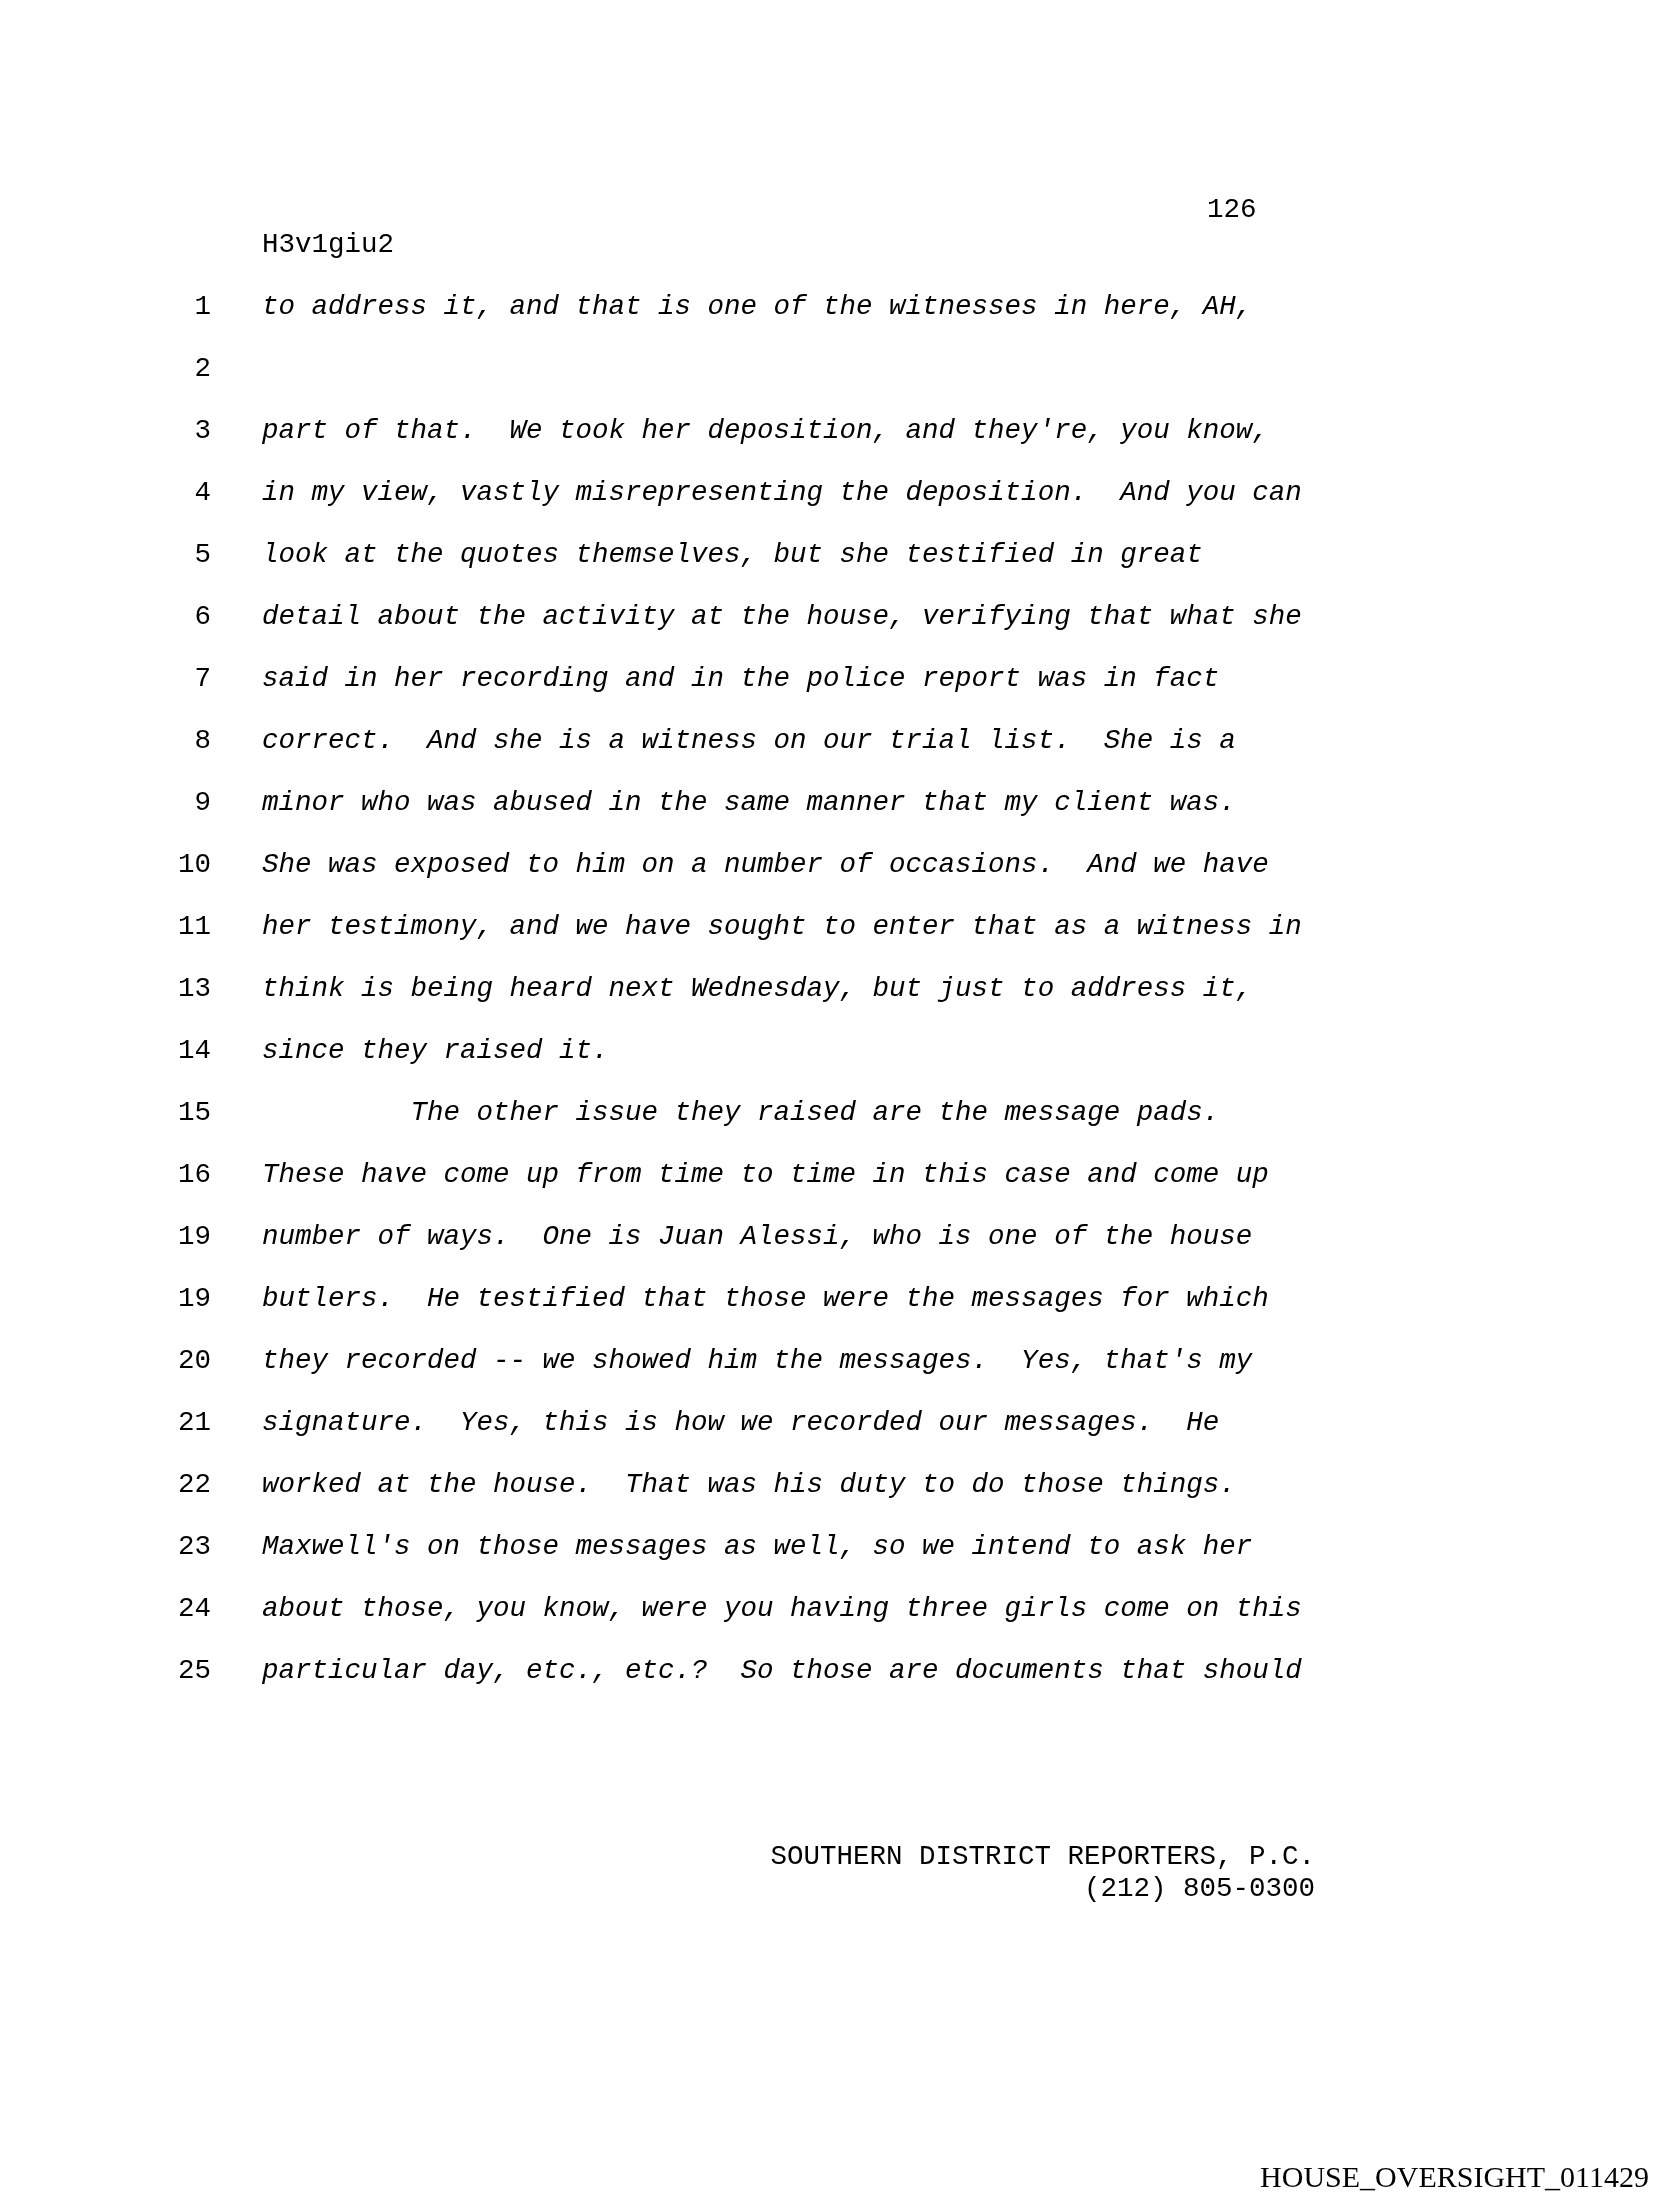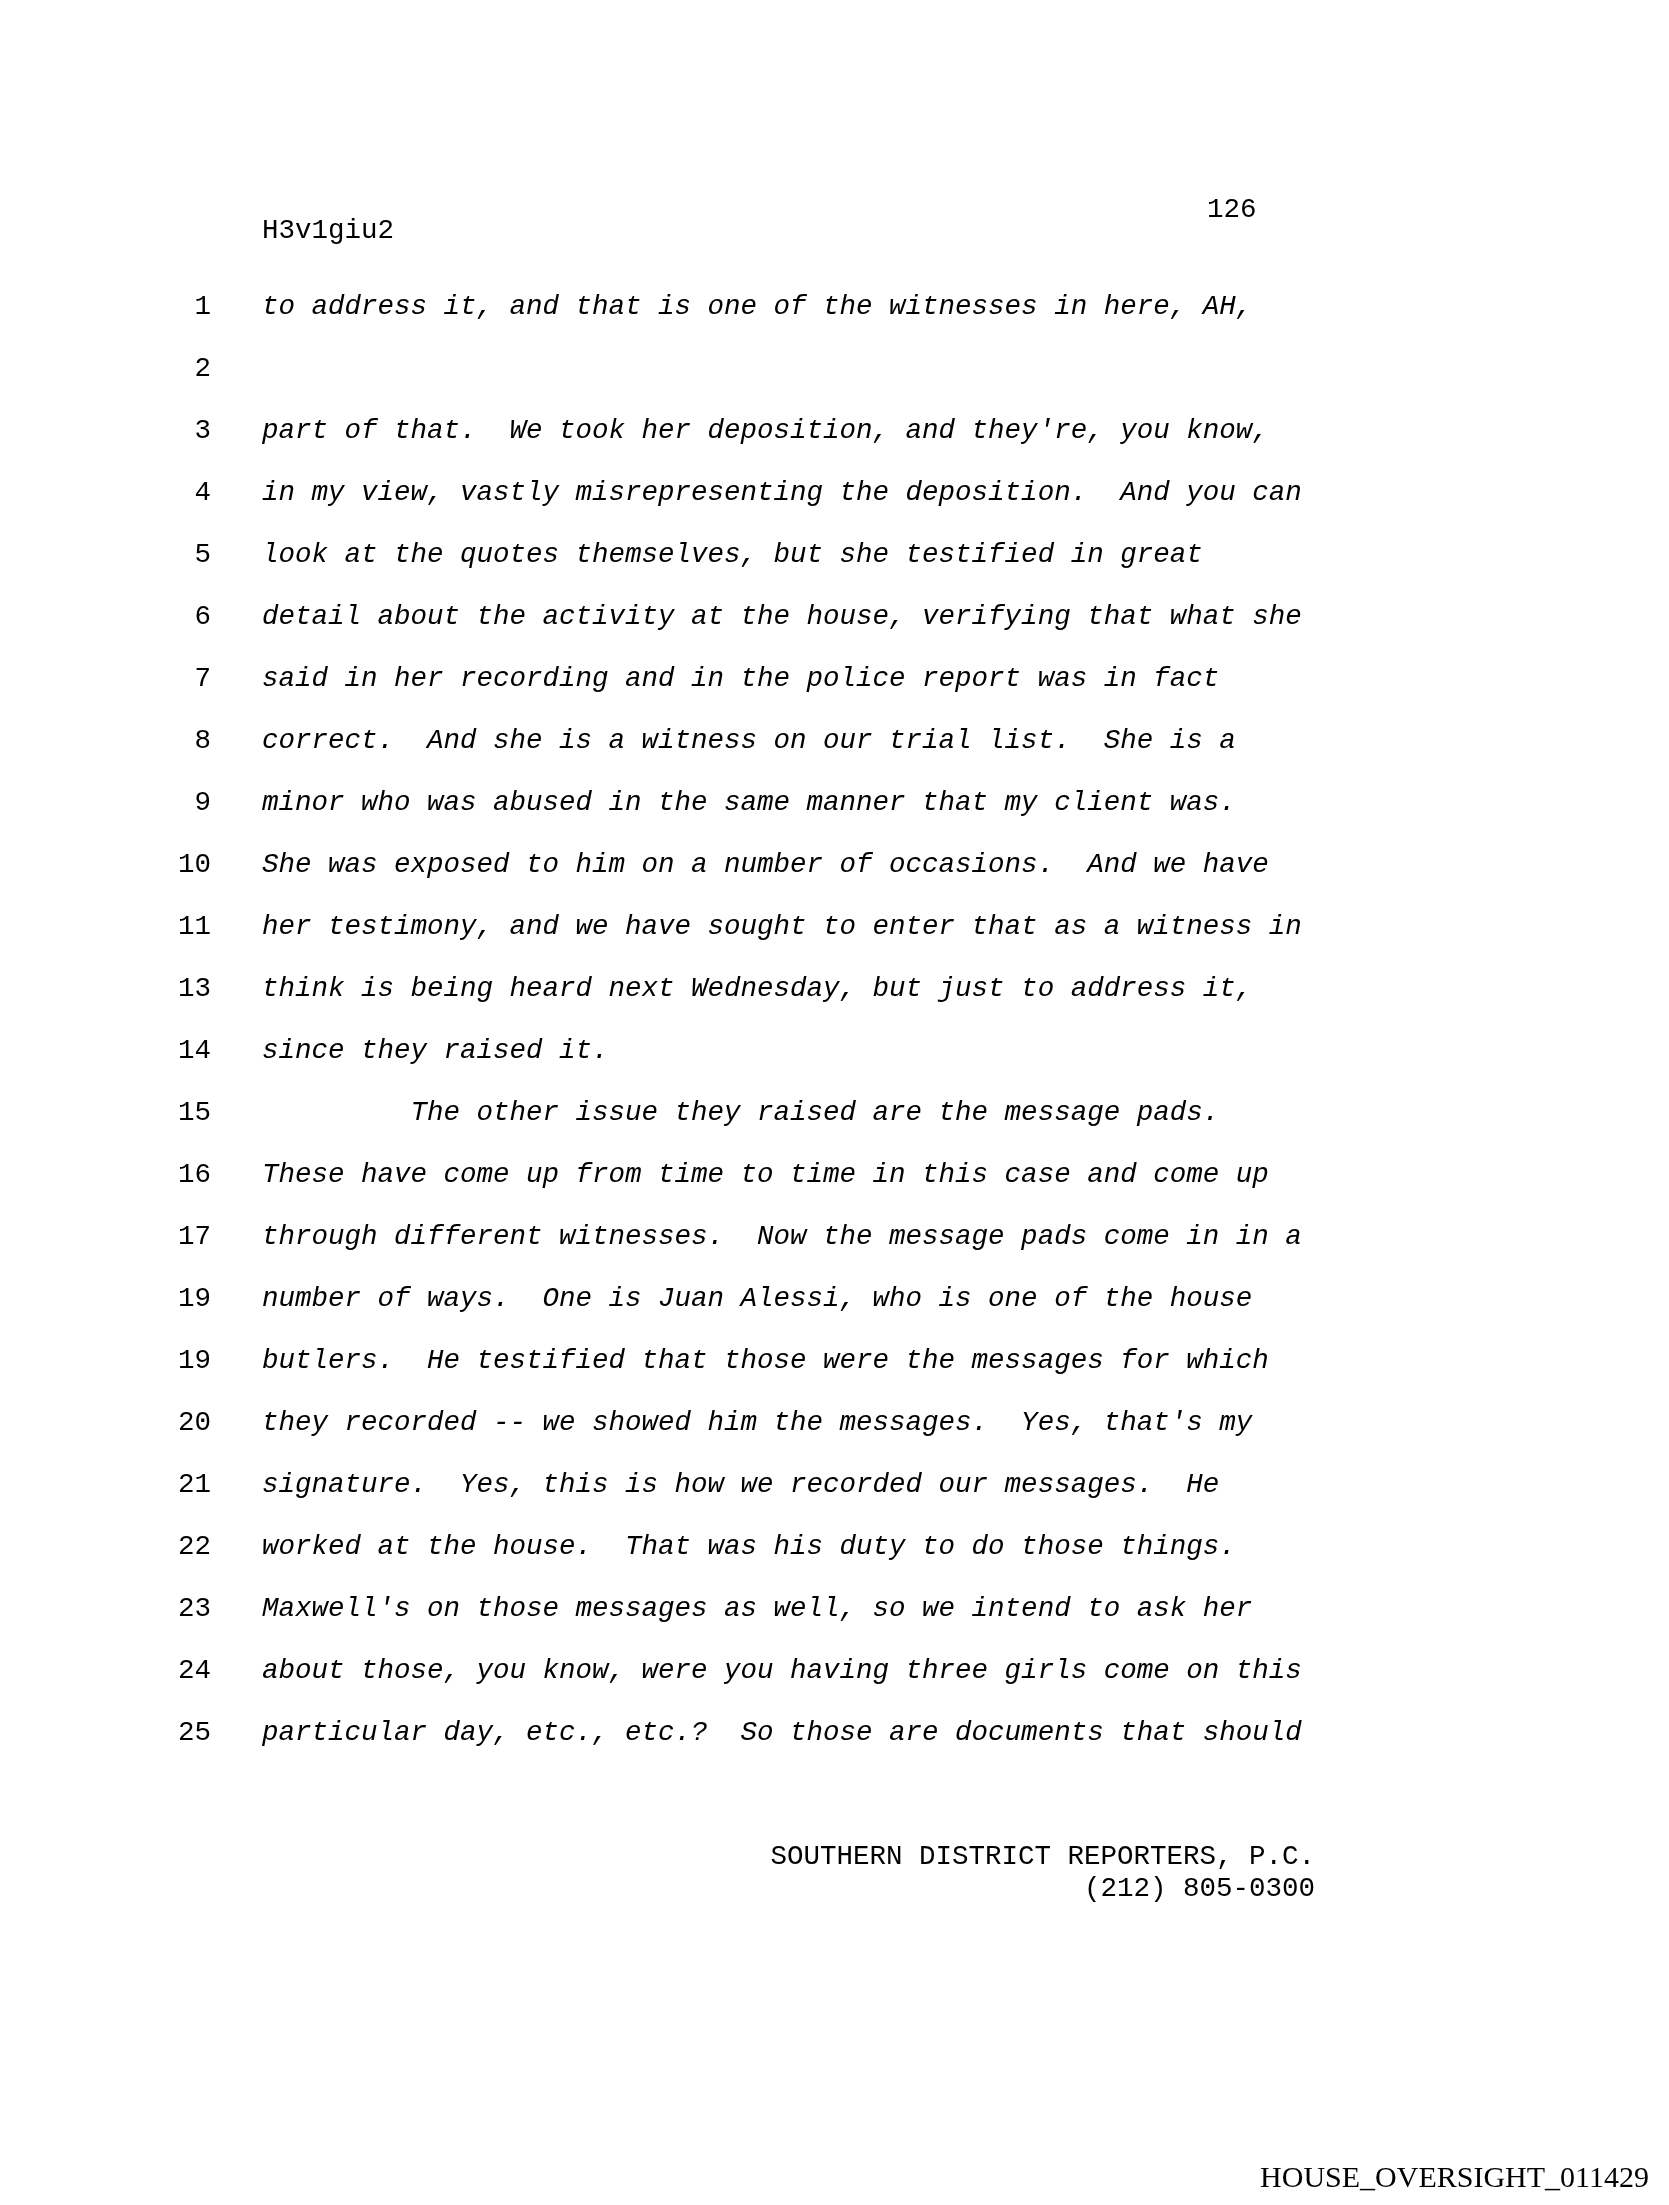--- a/index.html
+++ b/index.html
@@ -8,21 +8,21 @@
     width: 1669px;
     height: 2205px;
     background: #ffffff;
     color: #000000;
     font-family: "Liberation Mono", "DejaVu Sans Mono", monospace;
     font-size: 27.5px;
     overflow: hidden;
   }
   .abs { position: absolute; white-space: pre; line-height: 1.15; font-family: Liberation Mono, monospace; }
   .page-number { top: 194px; left: 1207px; }
-  .header-id { top: 215px; left: 262px; }
+  .header-id { top: 229px; left: 262px; }
   .lines {
     position: absolute;
     top: 276px;
     left: 0;
     width: 1669px;
   }
   .line {
     display: flex;
     height: 62px;
     line-height: 62px;
@@ -135,24 +135,20 @@
     <div class="line">
       <span class="no">15</span>
       <span class="txt">         The other issue they raised are the message pads.</span>
     </div>
 
     <div class="line">
       <span class="no">16</span>
       <span class="txt">These have come up from time to time in this case and come up</span>
     </div>
 
-    <div class="line">
-      <span class="no">17</span>
-      <span class="txt">through different witnesses.  Now the message pads come in in a</span>
-    </div>
 
     <div class="line">
       <span class="no">19</span>
       <span class="txt">number of ways.  One is Juan Alessi, who is one of the house</span>
     </div>
 
     <div class="line">
       <span class="no">19</span>
       <span class="txt">butlers.  He testified that those were the messages for which</span>
     </div>

